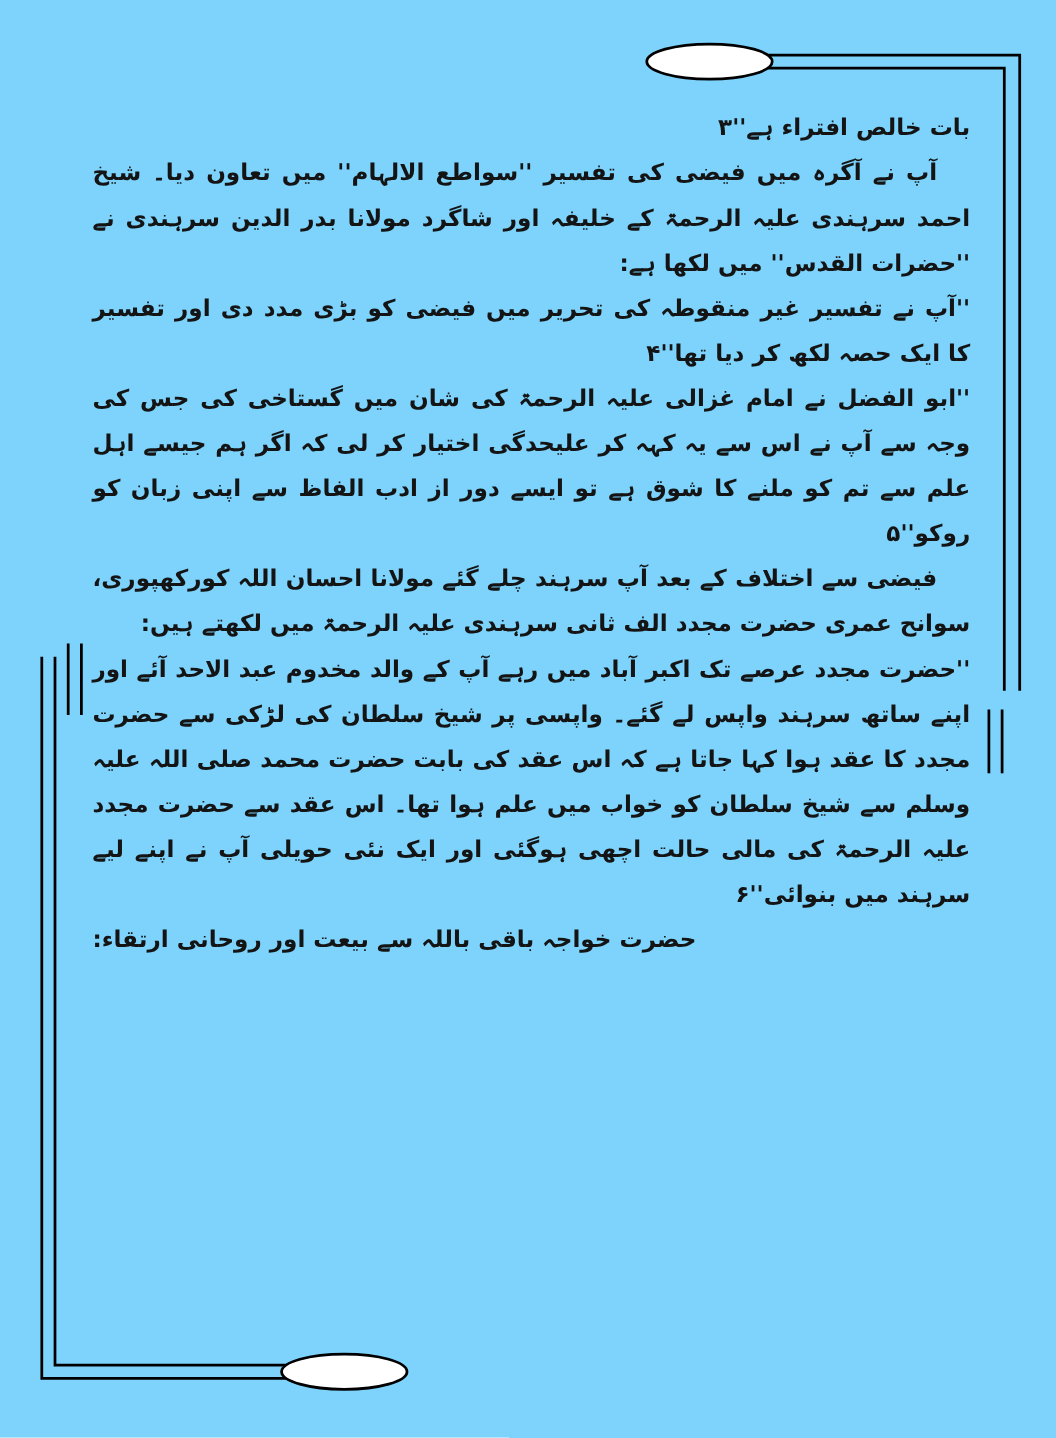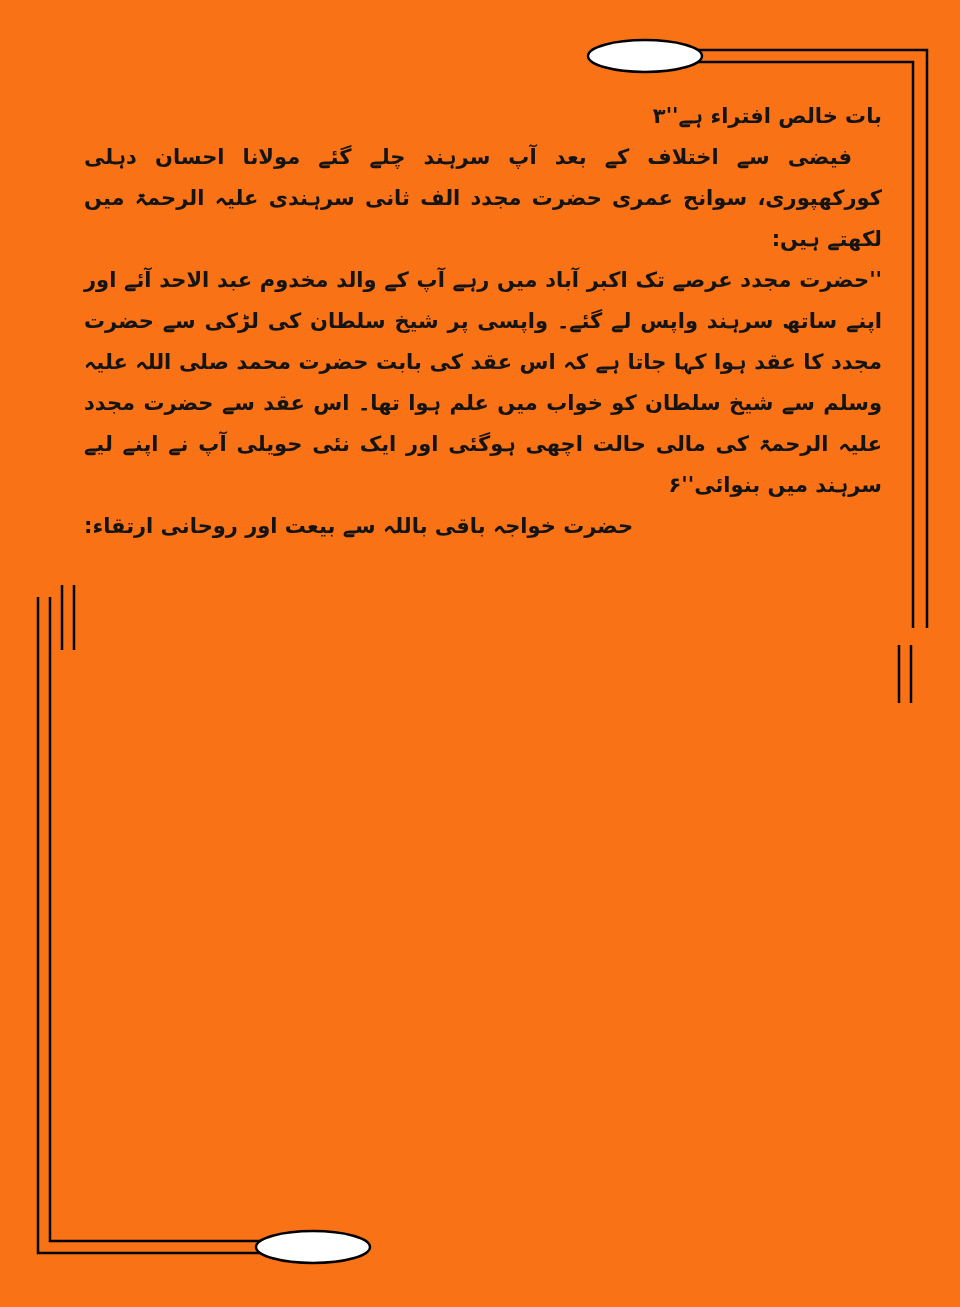--- a/index.html
+++ b/index.html
@@ -4,21 +4,21 @@
 <style>
   html, body {
     margin: 0;
     padding: 0;
     background: #ffffff;
   }
   .page {
     position: relative;
     width: 960px;
     height: 1307px;
-    background: #f97316;
+    background: #7dd3fc;
     overflow: hidden;
     font-family: "DejaVu Sans", sans-serif;
   }
   .border-svg {
     position: absolute;
     top: 0;
     left: 0;
     width: 960px;
     height: 1307px;
     pointer-events: none;
@@ -75,25 +75,28 @@
       <path d="M 50 597 V 1241 H 315" fill="none" stroke="#000" stroke-width="2.5"></path>
       <path d="M 62 585 V 650" fill="none" stroke="#000" stroke-width="2.5"></path>
       <path d="M 74 585 V 650" fill="none" stroke="#000" stroke-width="2.5"></path>
       <ellipse cx="313" cy="1247" rx="57" ry="16" fill="#ffffff" stroke="#000" stroke-width="2.5"></ellipse>
     </g>
   </svg>
 
   <div class="text-block">
     <p class="quote-end-line">بات خالص افتراء ہے''۳</p>
 
+    <p class="body-para">آپ نے آگرہ میں فیضی کی تفسیر ''سواطع الالہام'' میں تعاون دیا۔ شیخ احمد سرہندی علیہ الرحمۃ کے خلیفہ اور شاگرد مولانا بدر الدین سرہندی نے ''حضرات القدس'' میں لکھا ہے:</p>
+
+    <p class="quote-para">''آپ نے تفسیر غیر منقوطہ کی تحریر میں فیضی کو بڑی مدد دی اور تفسیر کا ایک حصہ لکھ کر دیا تھا''۴</p>
 
 
+    <p class="quote-para">''ابو الفضل نے امام غزالی علیہ الرحمۃ کی شان میں گستاخی کی جس کی وجہ سے آپ نے اس سے یہ کہہ کر علیحدگی اختیار کر لی کہ اگر ہم جیسے اہل علم سے تم کو ملنے کا شوق ہے تو ایسے دور از ادب الفاظ سے اپنی زبان کو روکو''۵</p>
 
-
-    <p class="body-para">فیضی سے اختلاف کے بعد آپ سرہند چلے گئے مولانا احسان دہلی کورکھپوری، سوانح عمری حضرت مجدد الف ثانی سرہندی علیہ الرحمۃ میں لکھتے ہیں:</p>
+    <p class="body-para">فیضی سے اختلاف کے بعد آپ سرہند چلے گئے مولانا احسان اللہ کورکھپوری، سوانح عمری حضرت مجدد الف ثانی سرہندی علیہ الرحمۃ میں لکھتے ہیں:</p>
 
     <p class="quote-para">''حضرت مجدد عرصے تک اکبر آباد میں رہے آپ کے والد مخدوم عبد الاحد آئے اور اپنے ساتھ سرہند واپس لے گئے۔ واپسی پر شیخ سلطان کی لڑکی سے حضرت مجدد کا عقد ہوا کہا جاتا ہے کہ اس عقد کی بابت حضرت محمد صلی اللہ علیہ وسلم سے شیخ سلطان کو خواب میں علم ہوا تھا۔ اس عقد سے حضرت مجدد علیہ الرحمۃ کی مالی حالت اچھی ہوگئی اور ایک نئی حویلی آپ نے اپنے لیے سرہند میں بنوائی''۶</p>
 
     <p class="section-heading">حضرت خواجہ باقی باللہ سے بیعت اور روحانی ارتقاء:</p>
 
   </div>
 
 </div>
 
 </body></html>

